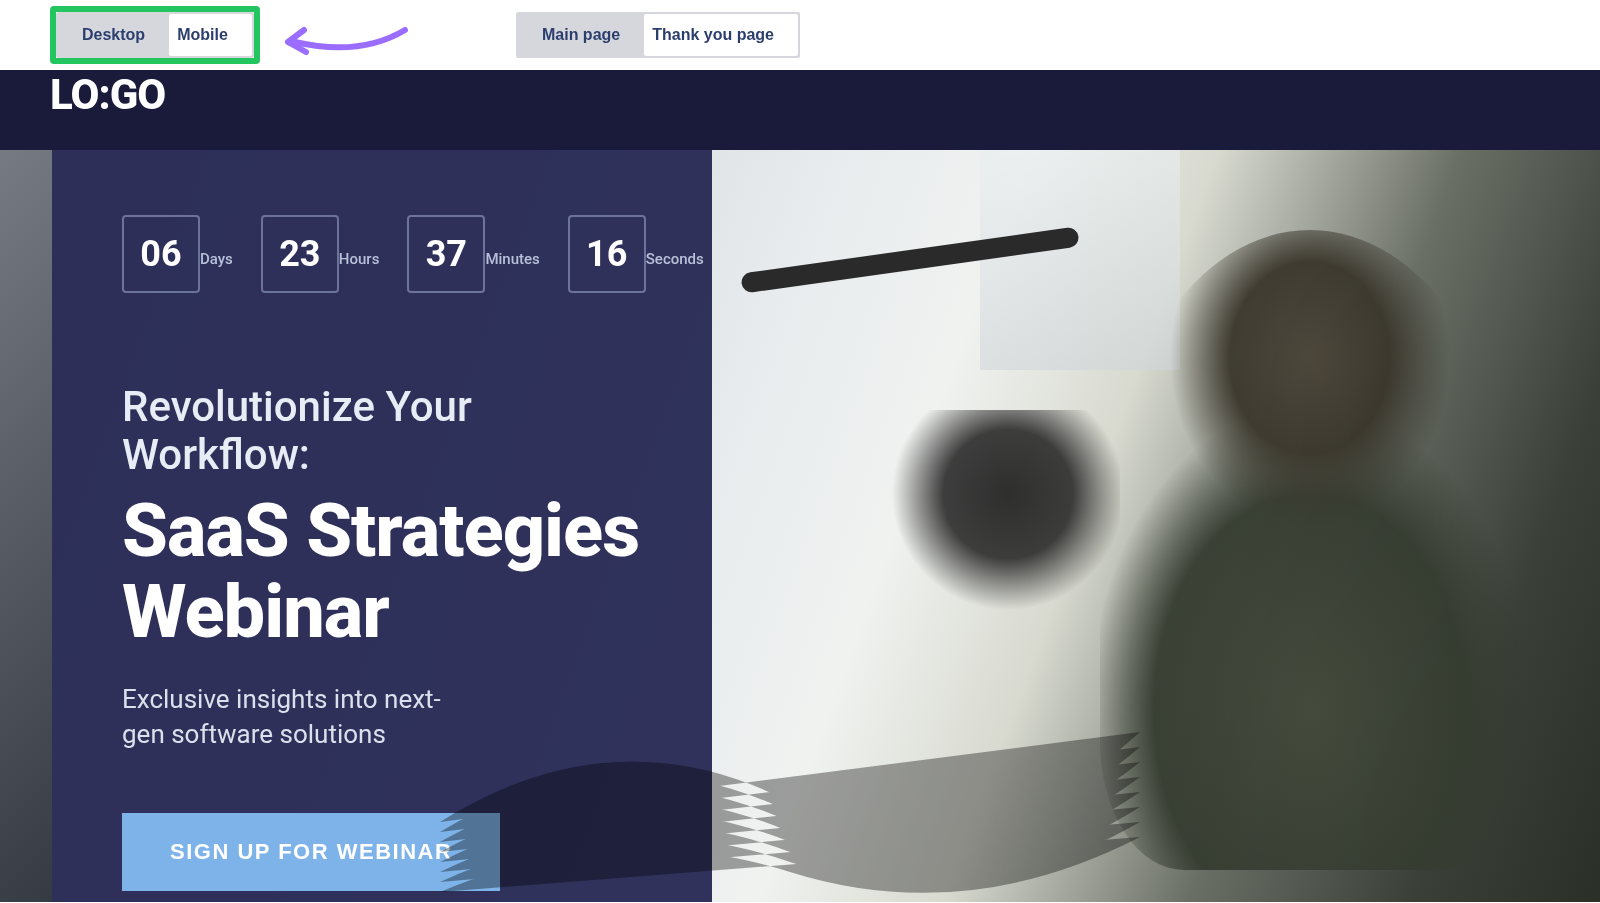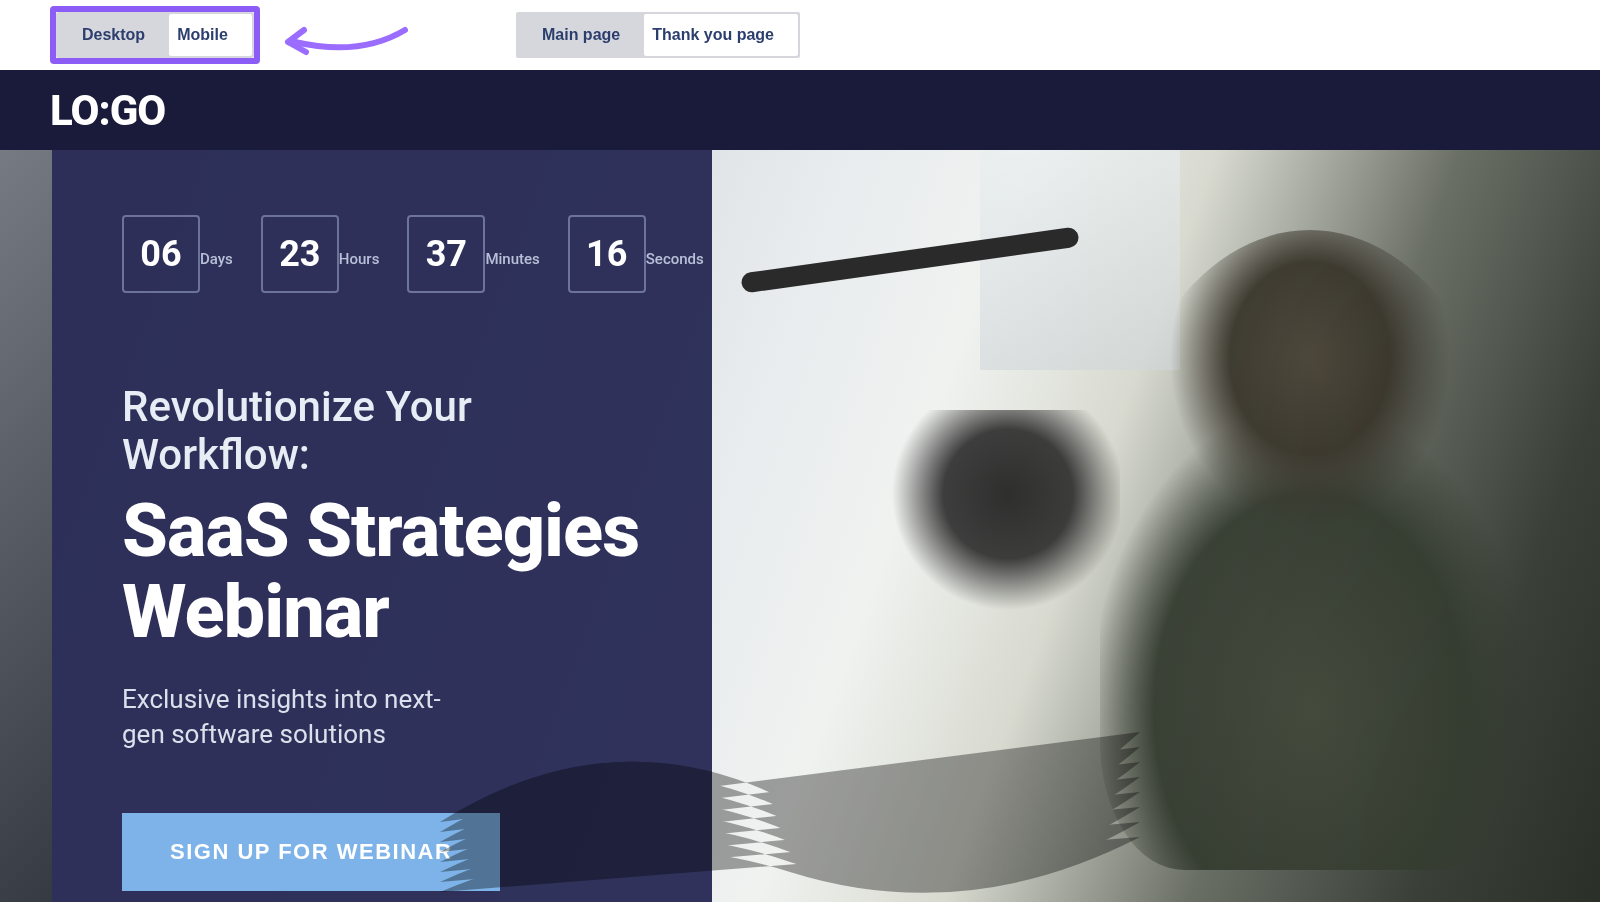--- a/index.html
+++ b/index.html
@@ -37,39 +37,39 @@
       white-space: nowrap;
     }
     .segment-btn.active {
       background: #fff;
       color: #2c3e6e;
       border-radius: 2px;
       padding-left: 8px;
     }
     .device-switcher {
       position: relative;
-      border: 6px solid #8b5cf6;
+      border: 6px solid #22c55e;
       border-radius: 4px;
     }
     .arrow-annotation {
       position: absolute;
       left: 280px;
       top: 22px;
       width: 130px;
       height: 45px;
     }
     .page-switcher {
       margin-left: auto;
       margin-right: 750px;
     }
     .header-bar {
       background: #1a1b3a;
       height: 80px;
       display: flex;
-      align-items: center;
+      align-items: flex-start;
       padding: 0 50px;
     }
     .logo {
       color: #fff;
       font-size: 42px;
       font-weight: 800;
       letter-spacing: -1px;
     }
     .hero {
       position: relative;

